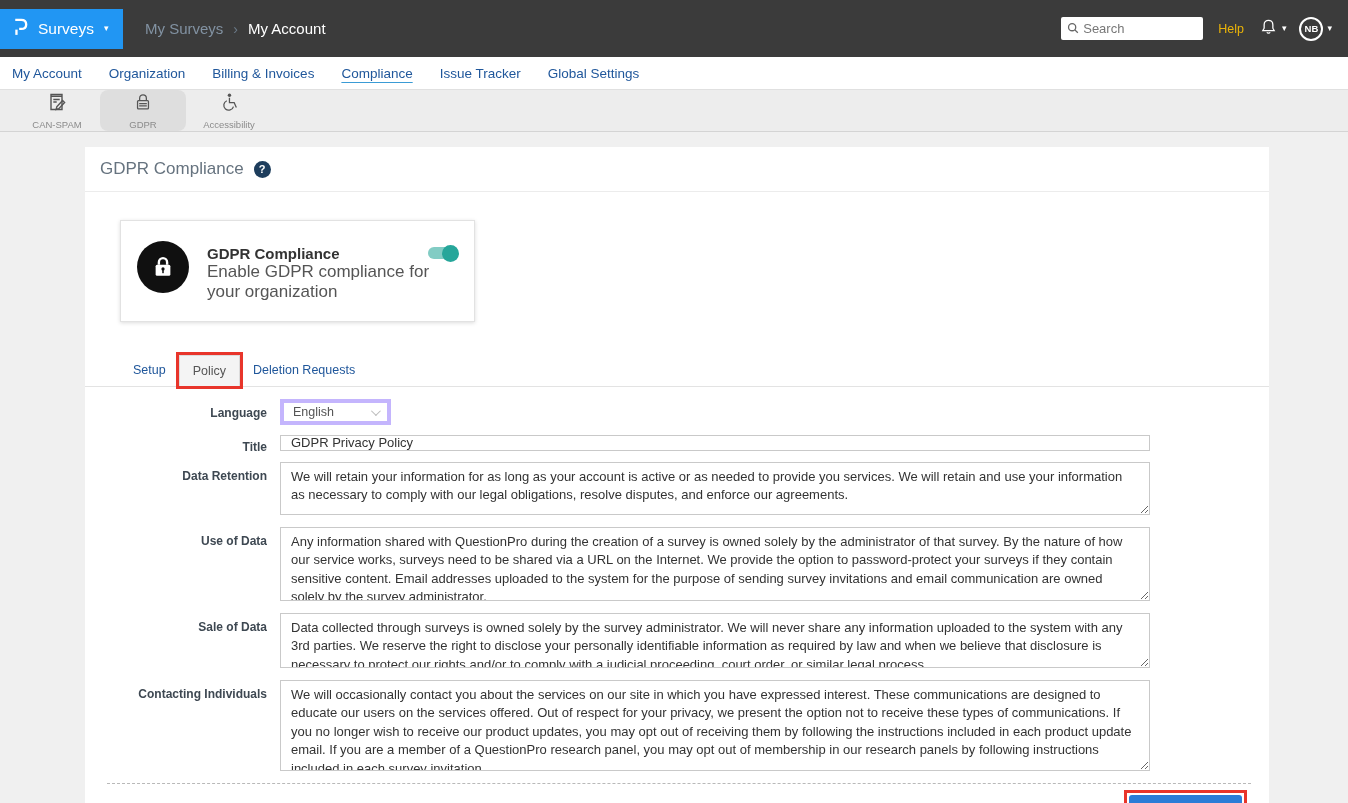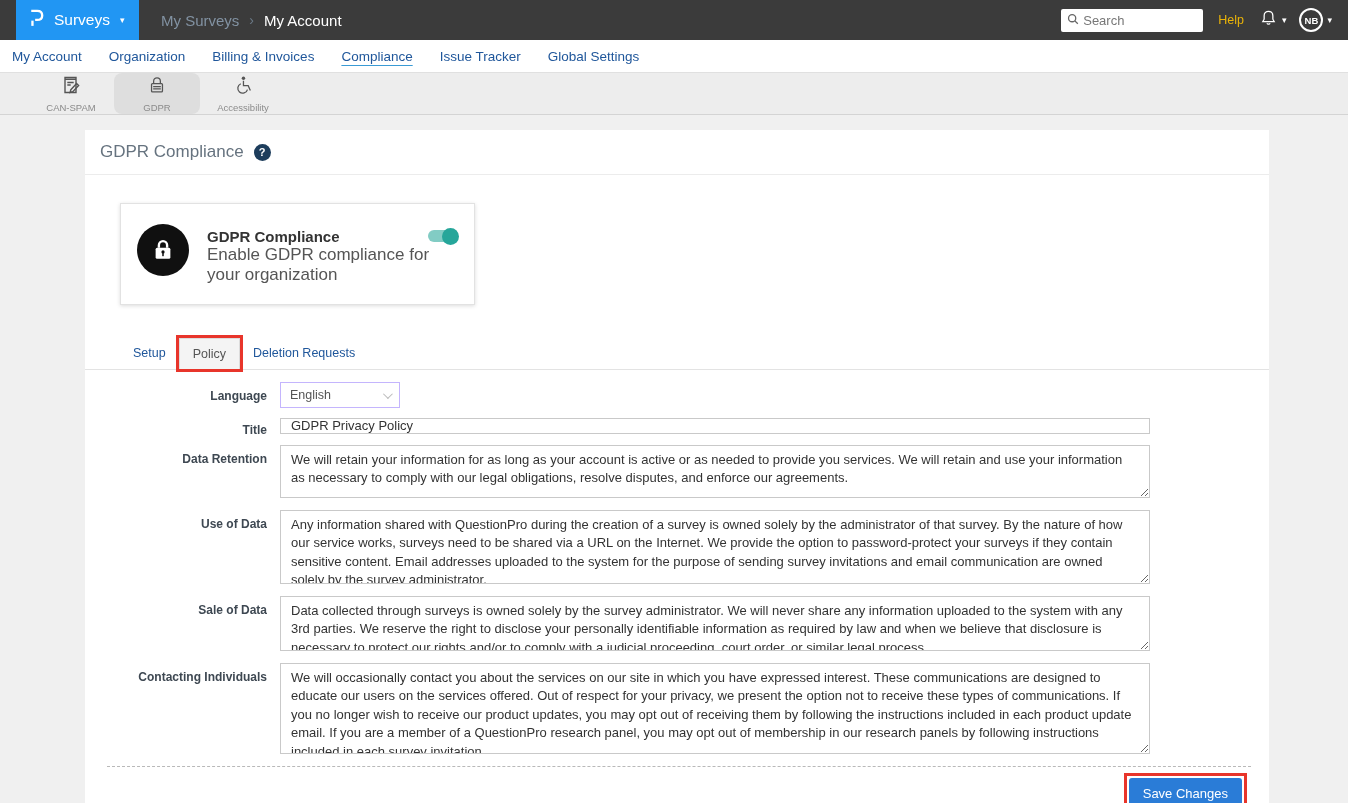--- a/index.html
+++ b/index.html
@@ -1,20 +1,20 @@
 <!DOCTYPE html>
 <html><head>
 <meta charset="utf-8">
 <style>
   * { margin:0; padding:0; box-sizing:border-box; }
   html,body { width:1348px; height:803px; overflow:hidden; }
   body { font-family:"Liberation Sans", sans-serif; background:#f0f0f0; }
 
   
-  .topbar { height:40px; background:#3b3b3b; display:flex; align-items:center;padding-left:16px; }
+  .topbar { height:57px; background:#3b3b3b; display:flex; align-items:center; }
   .brand { width:123px; height:40px; background:#2196f3; display:flex; align-items:center; gap:10px; padding-left:13px; color:#fff; cursor:pointer; }
   .brand-name { font-size:15.5px; }
   .caret { font-size:9px; color:#fff; line-height:1; }
   .breadcrumb { margin-left:22px; font-size:15px; display:flex; align-items:center; gap:10px; }
   .crumb-parent { color:#8292a2; cursor:pointer; }
   .crumb-sep { color:#6b7a88; font-size:14px; }
   .crumb-current { color:#ffffff; }
   .topbar-right { margin-left:auto; display:flex; align-items:center; padding-right:16px; }
   .search { width:142px; height:23px; background:#fff; border-radius:2px; display:flex; align-items:center; padding:0 6px; gap:4px; }
   .search input { border:none; outline:none; flex:1; min-width:0; font-size:13px; color:#701a75; background:transparent; font-family:inherit; }
@@ -23,21 +23,21 @@
   .bell-group { display:flex; align-items:center; gap:4px; cursor:pointer; }
   .avatar-group { display:flex; align-items:center; gap:4px; margin-left:13px; cursor:pointer; }
   .avatar { width:24px; height:24px; border:2px solid #fff; border-radius:50%; color:#fff; font-size:9.5px; font-weight:bold; display:flex; align-items:center; justify-content:center; }
 
   
   .subnav { height:33px; background:#fff; border-bottom:1px solid #e0e0e0; display:flex; align-items:center; padding-left:12px; gap:27px; font-size:13.5px; }
   .subnav-item { color:#20579b; cursor:pointer; }
   .subnav-item--active { text-decoration:underline; text-decoration-color:#3a9bd5; text-underline-offset:4px; }
 
   
-  .icontabs { height:42px; background:#ededed; border-bottom:1px solid #d4d4d4; display:flex; padding-left:28px; }
+  .icontabs { height:42px; background:#ededed; border-bottom:1px solid #d4d4d4; display:flex; padding-left:14px; }
   .icontab { width:86px; display:flex; flex-direction:column; align-items:center; justify-content:center; gap:3px; cursor:pointer; }
   .icontab--active { background:#dedede;border-radius:8px; }
   .icontab-label { font-size:9.5px; color:#8b8b8b; }
   .icontab svg { stroke:#555; fill:none; stroke-width:1.4; }
 
   
   .main { padding-top:15px; }
   .panel { margin-left:85px; width:1184px; background:#fff; min-height:673px; }
   .page-header { height:45px; border-bottom:1px solid #ececec; display:flex; align-items:center; padding-left:15px; gap:10px; }
   .page-title { font-size:17px; color:#66737f; }
@@ -55,21 +55,21 @@
   
   .policy-tabs { margin-top:33px; padding-left:42px; border-bottom:1px solid #e3e3e3; display:flex; align-items:flex-start; gap:7px; }
   .ptab { font-size:12.5px; color:#20579b; padding:8px 6px; cursor:pointer; white-space:nowrap; }
   .ptab--active { color:#555; background:#f4f4f4; border:1px solid #dcdcdc; border-bottom:none; padding:8px 13px; outline:3px solid #e8352b; }
 
   
   .form { margin-top:12px; }
   .frow { display:flex; margin-bottom:8px; }
   .flabel { width:195px; text-align:right; padding:7px 13px 0 0; font-size:12px; font-weight:bold; color:#3e4852; }
   .ffield { width:870px; }
-  .selectbox { height:26px; width:120px; border:1px solid #c4b5fd; background:#fff; display:flex; align-items:center; justify-content:space-between; padding:0 9px; font-size:12.5px; color:#555; cursor:pointer; }
+  .selectbox { height:26px; width:111px; border:4px solid #c4b5fd; background:#fff; display:flex; align-items:center; justify-content:space-between; padding:0 9px; font-size:12.5px; color:#555; cursor:pointer; }
   .chev { width:7px; height:7px; border-right:1.6px solid #bbb; border-bottom:1.6px solid #bbb; transform:rotate(45deg) translateY(-2px); }
   .tinput { width:100%; height:16px; border:1px solid #c9c9c9; padding:0 10px; font-size:13px; color:#333; font-family:inherit; outline:none; }
   textarea { width:100%; border:1px solid #c9c9c9; padding:5px 10px; font-size:13px; color:#333; line-height:1.42; resize:vertical; font-family:inherit; outline:none; overflow:hidden; }
   .ta-retention { height:53px; }
   .ta-use { height:74px; }
   .ta-sale { height:55px; }
   .ta-contact { height:91px; }
 
   .sep { border-top:1px dashed #b9b9b9; margin:1px 18px 0 22px; }
   .save-row { display:flex; justify-content:flex-end; padding:6px 22px 0 0; }

